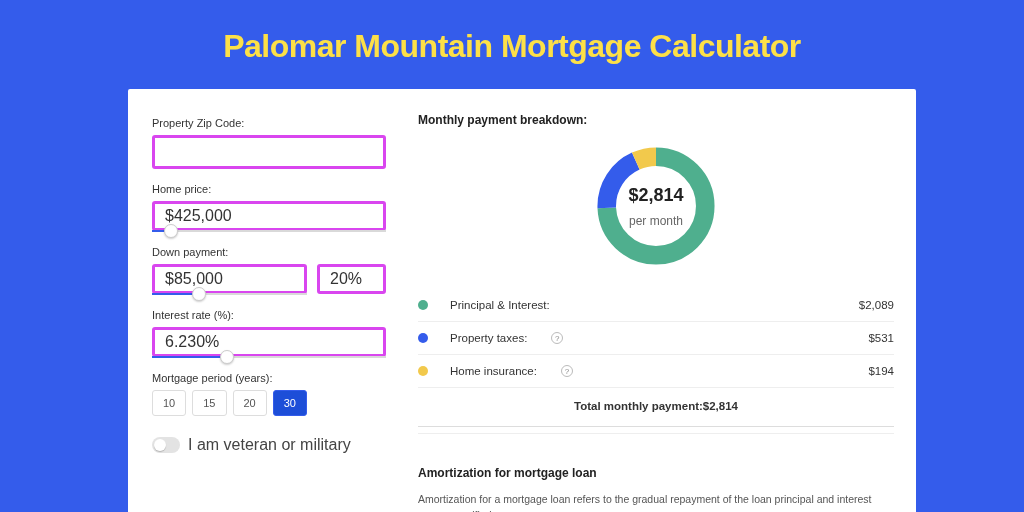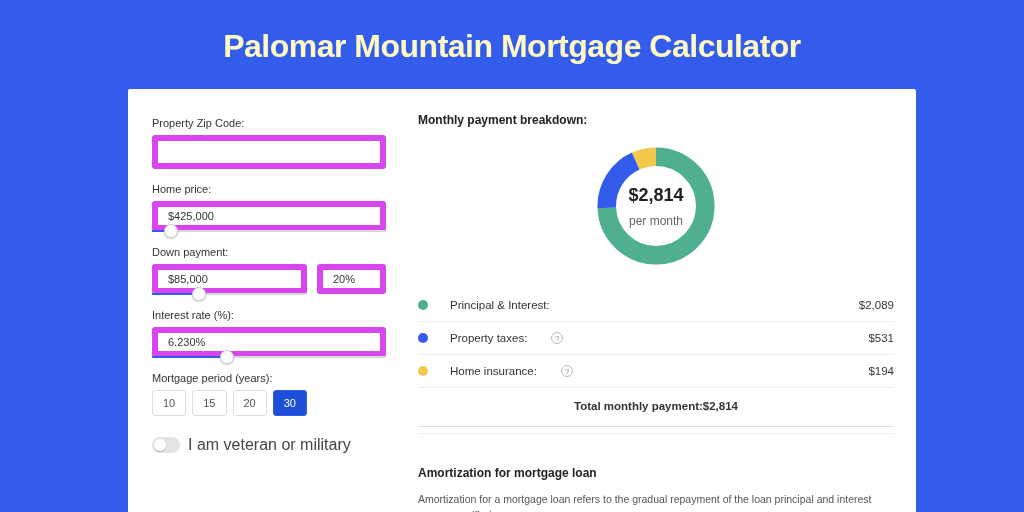--- a/index.html
+++ b/index.html
@@ -3,21 +3,21 @@
 <meta charset="utf-8">
 <style>
   * { box-sizing: border-box; margin: 0; padding: 0; }
   html, body { width: 1024px; height: 512px; overflow: hidden; }
   body {
     background: #345CEB;
     font-family: -apple-system, Helvetica, Arial, sans-serif;
     color: #222;
   }
   .page-title {
-    color: #fef9c3;
+    color: #fde047;
     text-align: center;
     font-size: 32px;
     font-weight: 800;
     padding: 28px 0 24px;
     letter-spacing: -0.5px;
   }
   .blue-band {
     background: #2B4DC7;
     height: 40px;
     margin: 0 108px 0 128px;
@@ -35,26 +35,26 @@
     padding: 28px 22px 20px 24px;
     font-size: 11px;
     color: #333;
   }
   .right {
     flex: 1;
     padding: 24px 22px 0 10px;
   }
   .lbl { font-size: 11px; color: #333; margin-bottom: 6px; display:block; }
   .field {
-    border: 6px solid #d946ef;
+    border: 3px solid #d946ef;
     border-radius: 3px;
     height: 30px;
     width: 100%;
     padding: 0 10px;
-    font-size: 11px;
+    font-size: 16px;
     color: #333;
     background:#fff;
   }
   .group { margin-bottom: 14px; }
   .group-zip .field { height: 34px; }
   .row2 { display:flex; gap:10px; }
   .row2 .col1 { flex: 0 0 155px; position:relative;}
   .row2 .col2 { flex: 1; }
   .slider-track {
     position: relative;

